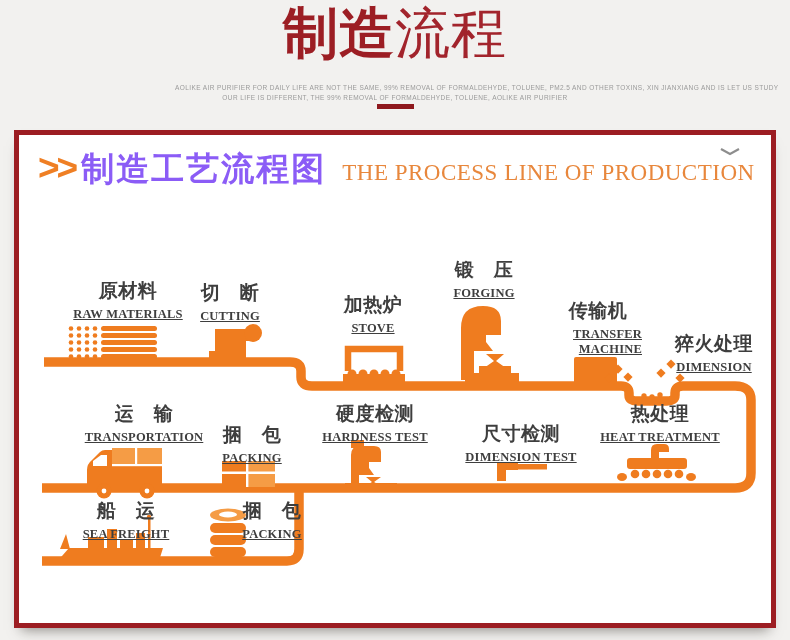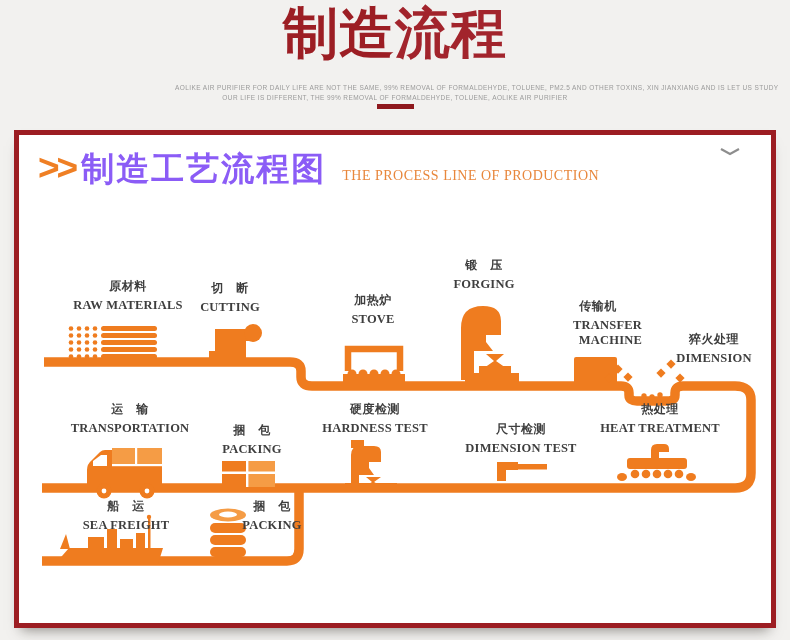--- a/index.html
+++ b/index.html
@@ -2,42 +2,42 @@
 <html><head>
 <meta charset="utf-8">
 <style>
   html,body{margin:0;padding:0;background:#e9e7e4;}
   .stage{position:relative;width:790px;height:640px;background:#f2f1ef;overflow:hidden;
          font-family:"Liberation Sans",sans-serif;}
   
   .main-title{position:absolute;left:0;top:2px;width:100%;text-align:center;
               font-size:55px;line-height:1.15;color:#9c1e24;letter-spacing:1px;}
   .main-title .t-bold{font-weight:900;}
-  .main-title .t-light{font-weight:700;color:#a2242c;}
+  .main-title .t-light{font-weight:400;color:#a2242c;}
   .subtitle{position:absolute;left:50%;transform:translateX(-50%);width:440px;text-align:center;
             color:#9a9a9a;font-size:6.5px;line-height:1.55;letter-spacing:.4px;white-space:nowrap;}
   .sub1{top:83px;} .sub2{top:93px;}
   .title-underline{position:absolute;left:377px;top:104px;width:37px;height:5px;background:#8e181d;}
   
   .panel{position:absolute;left:14px;top:130px;width:762px;height:498px;box-sizing:border-box;
          border:5px solid #9c1d22;background:#ffffff;
          box-shadow:0 9px 12px -7px rgba(60,55,50,.55);}
   .panel-heading{position:absolute;left:38px;top:147px;display:flex;align-items:baseline;}
   .h-arrows{font-size:37px;font-weight:800;color:#ef7f24;letter-spacing:-3px;margin-right:6px;}
   .h-zh{font-size:33px;font-weight:700;color:#8b5cf6;letter-spacing:2px;white-space:nowrap;}
-  .h-en{font-family:"Liberation Serif",serif;font-size:14px;color:#e8873c;letter-spacing:.5px;
+  .h-en{font-family:"Liberation Serif",serif;font-size:23px;color:#e8873c;letter-spacing:.5px;
         margin-left:16px;white-space:nowrap;}
   .decor-dash{position:absolute;left:720px;top:147px;}
   
   .overlay{position:absolute;left:0;top:0;pointer-events:none;}
   
   .st{position:absolute;transform:translateX(-50%);text-align:center;color:#3e3e3e;}
-  .zh{font-size:12px;font-weight:600;letter-spacing:.5px;white-space:nowrap;}
+  .zh{font-size:19px;font-weight:600;letter-spacing:.5px;white-space:nowrap;}
   .en{font-family:"Liberation Serif",serif;font-size:12.5px;font-weight:600;
-      letter-spacing:.2px;margin-top:3px;line-height:1.2;}
+      letter-spacing:.2px;margin-top:3px;line-height:1.2;text-decoration:underline;}
   .wrap2{width:88px;text-align:right;}
 </style>
 </head>
 <body>
 
 <div class="stage">
 
   <div class="main-title">
     <span class="t-bold">制造</span><span class="t-light">流程</span>
   </div>
@@ -217,21 +217,21 @@
     <div class="en">FORGING</div>
   </div>
   <div class="st" style="left:598px;top:298px">
     <div class="zh">传输机</div>
     <div class="en wrap2">TRANSFER MACHINE</div>
   </div>
   <div class="st" style="left:714px;top:331px">
     <div class="zh">猝火处理</div>
     <div class="en">DIMENSION</div>
   </div>
-  <div class="st" style="left:130px;top:401px">
+  <div class="st" style="left:144px;top:401px">
     <div class="zh">运　输</div>
     <div class="en">TRANSPORTATION</div>
   </div>
   <div class="st" style="left:252px;top:422px">
     <div class="zh">捆　包</div>
     <div class="en">PACKING</div>
   </div>
   <div class="st" style="left:375px;top:401px">
     <div class="zh">硬度检测</div>
     <div class="en">HARDNESS TEST</div>

